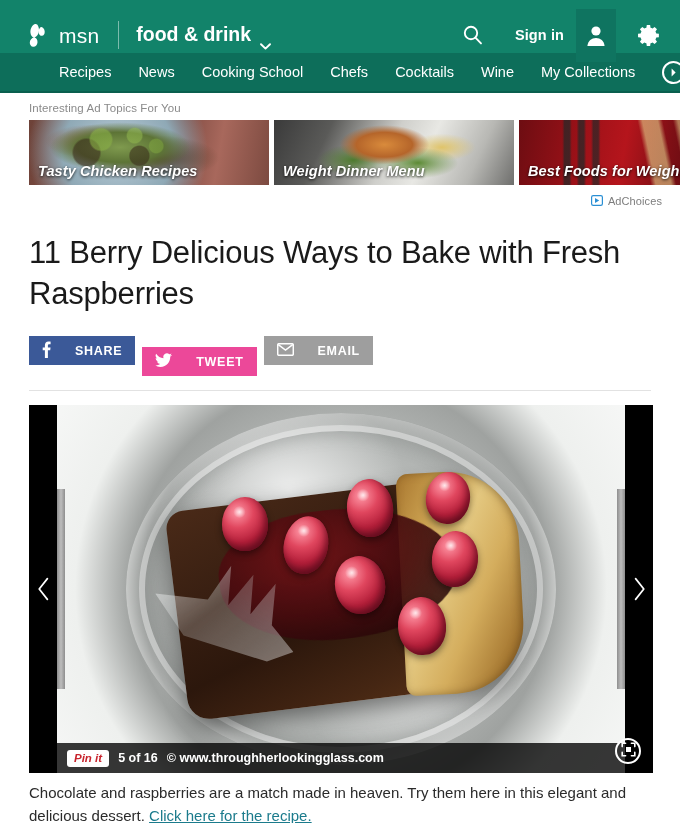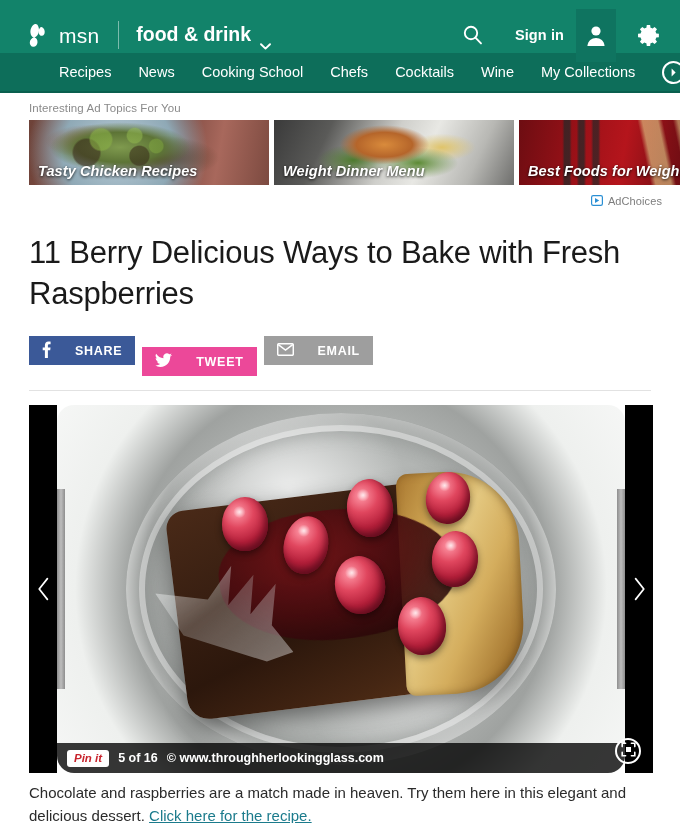--- a/index.html
+++ b/index.html
@@ -183,21 +183,20 @@
     background:linear-gradient(90deg,#8e8e8e,#bdbdbd,#8e8e8e); z-index:2;
   }
   .es-left { left:28px; }
   .es-right { right:28px; }
 
   .photo {
     position:absolute; left:28px; right:28px; top:0; bottom:0;
     overflow:hidden;
     background:
       radial-gradient(ellipse 60% 92% at 50% 50%, #cfd1cf 0%, #b9bcba 40%, #9fa2a0 62%, #eef0ee 78%, #f6f7f6 100%);
-    border-radius: 17px;
   }
   
   .plate {
     position:absolute; left:50%; top:50%;
     width:430px; height:352px; transform:translate(-50%,-50%);
     border-radius:50%;
     background:
       radial-gradient(ellipse 50% 50% at 38% 22%, rgba(255,255,255,.75) 0%, rgba(255,255,255,0) 55%),
       radial-gradient(ellipse 46% 46% at 70% 80%, rgba(255,255,255,.45) 0%, rgba(255,255,255,0) 60%),
       radial-gradient(circle at 50% 50%, #c8cac8 0%, #b2b5b3 52%, #9a9d9b 72%, #d7d9d7 84%, #bcbfbd 100%);

